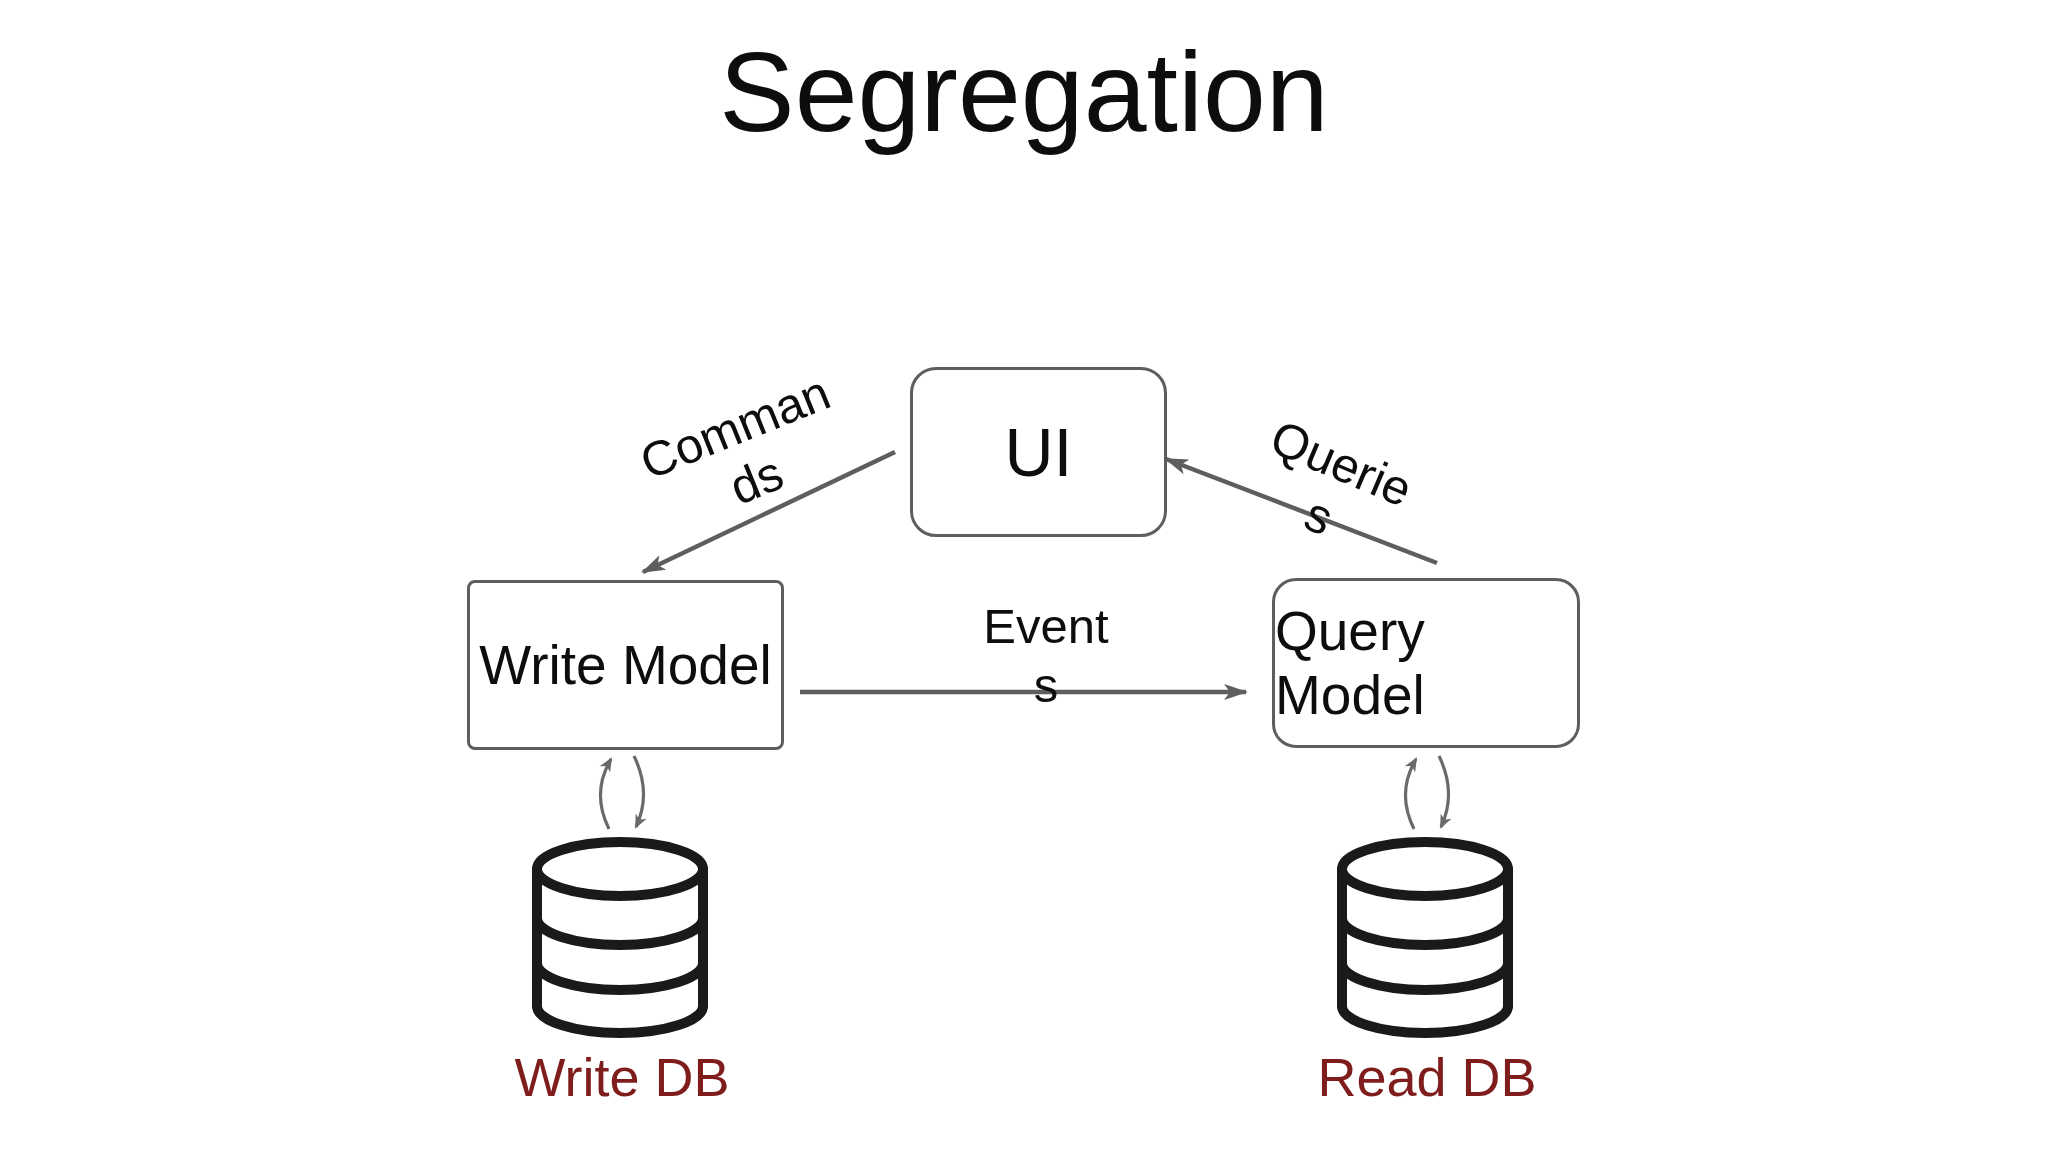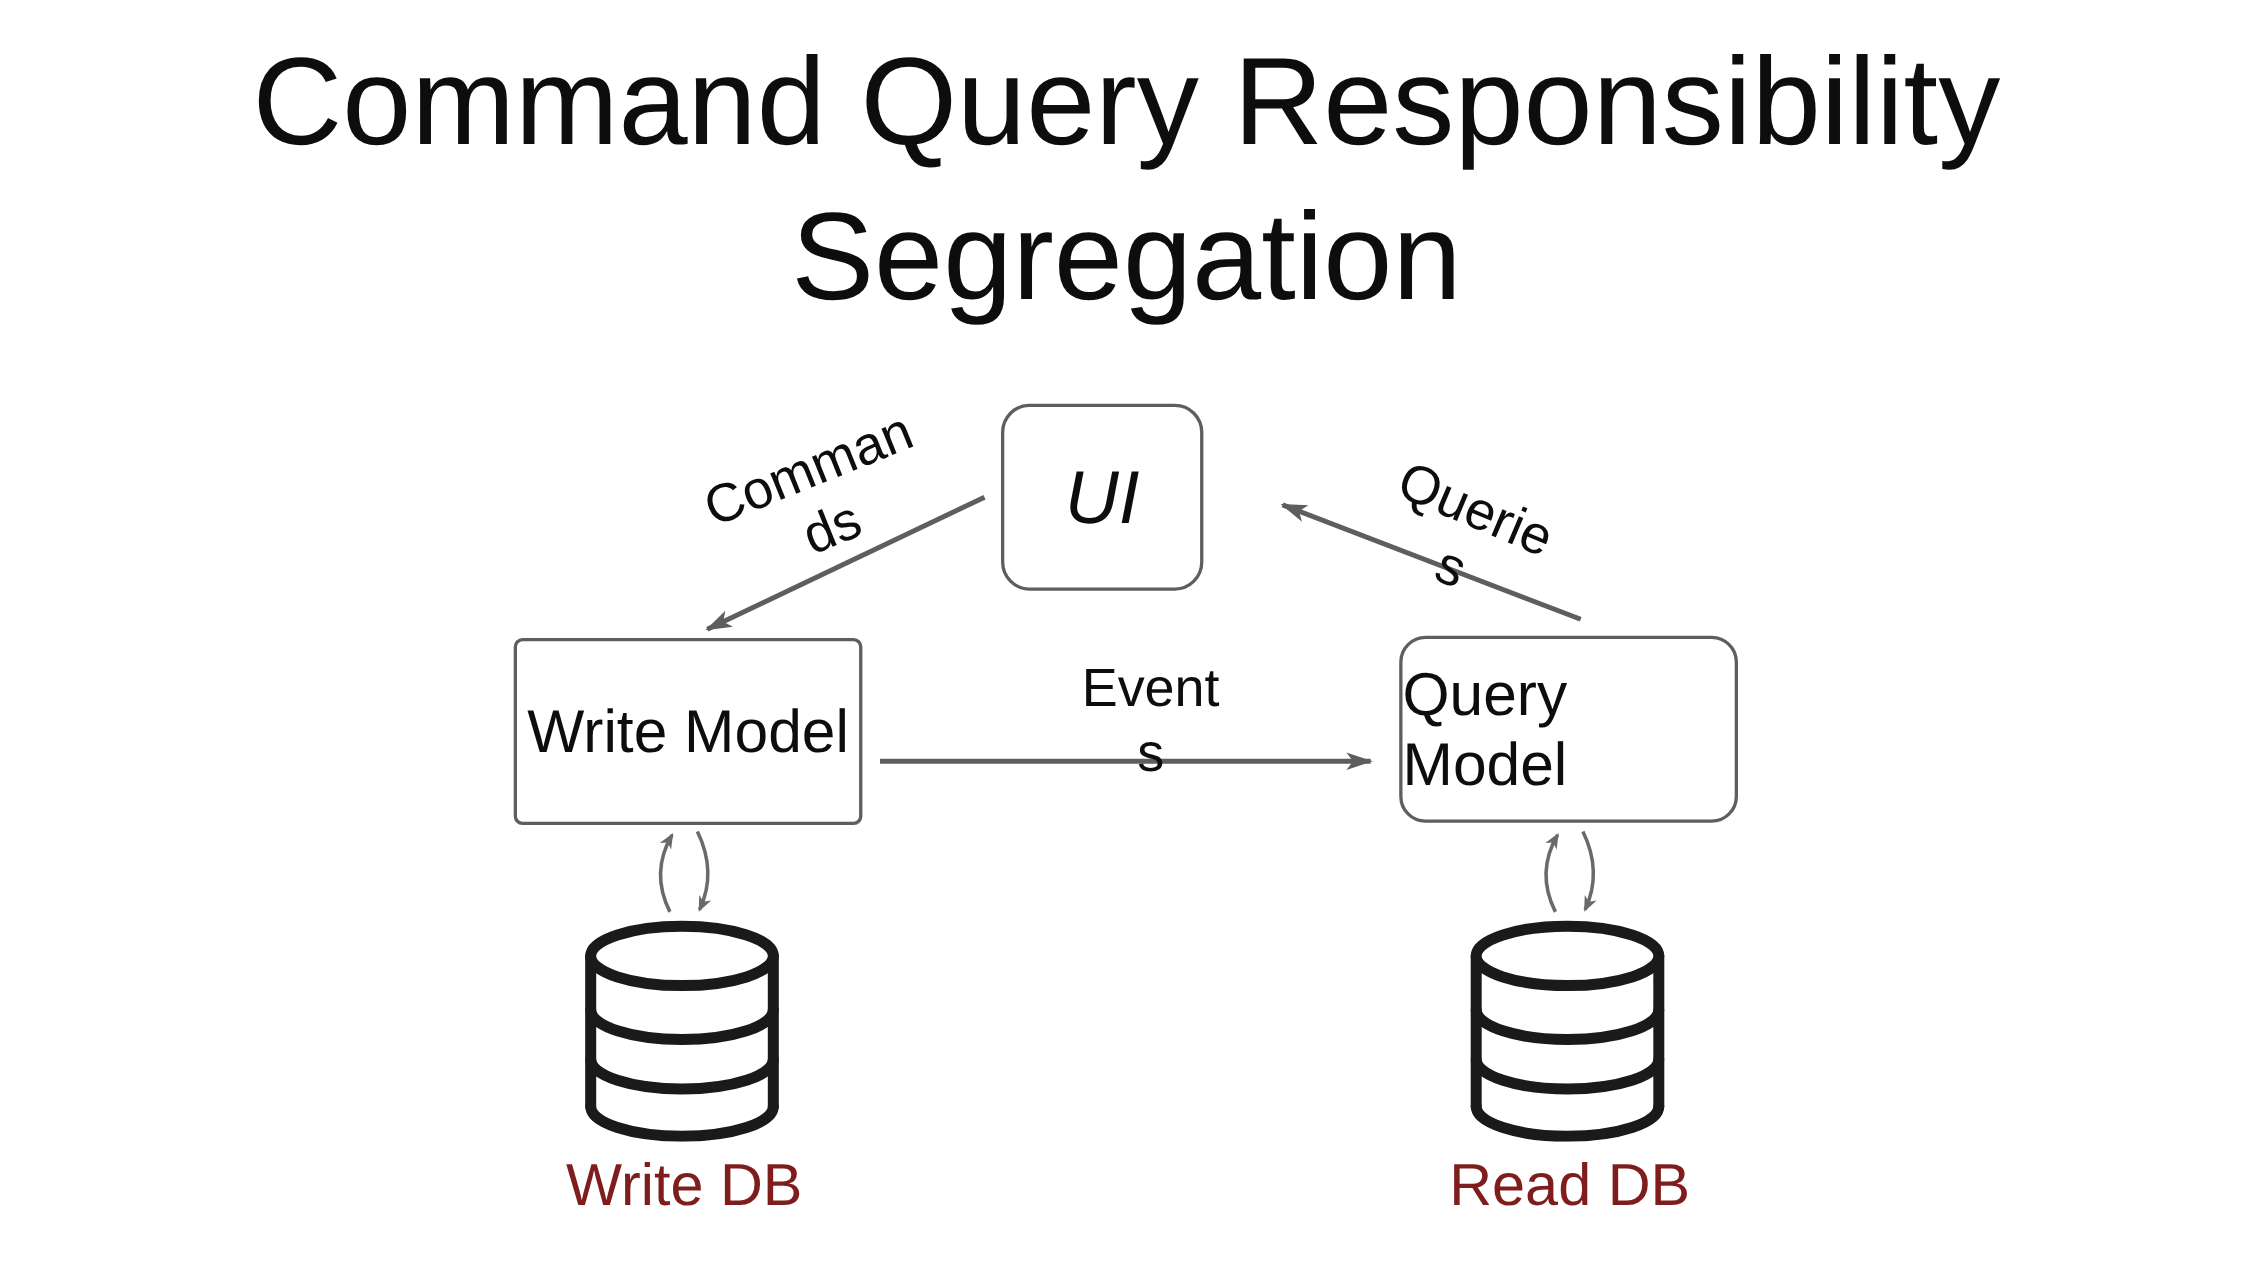--- a/index.html
+++ b/index.html
@@ -39,24 +39,23 @@
     background: #ffffff;
     border: 3.5px solid #5e5e5e;
     display: flex;
     align-items: center;
     justify-content: center;
     color: #0d0d0d;
     box-sizing: border-box;
   }
   .node-ui {
     left: 910px; top: 367px;
-    width: 184px; height: 170px;
+    width: 257px; height: 170px;
     border-radius: 26px;
     font-size: 68px;
-    font-style: italic;
   }
   .node-write {
     left: 467px; top: 580px;
     width: 317px; height: 170px;
     border-radius: 8px;
     font-size: 55px;
   }
   .node-read {
     left: 1272px; top: 578px;
     width: 308px; height: 170px;
@@ -100,21 +99,20 @@
   }
   .db-label-write { left: 472px; }
   .db-label-read  { left: 1277px; }
 </style>
 </head>
 <body>
 
 <div class="canvas">
 
   <div class="title">
-    <div>Command Query Responsibility</div>
     <div>Segregation</div>
   </div>
 
   <svg class="connectors" viewBox="0 0 2048 1152" xmlns="http://www.w3.org/2000/svg">
     <defs>
       <marker id="arrow" markerUnits="userSpaceOnUse" markerWidth="30" markerHeight="22" refX="24" refY="10" orient="auto">
         <path d="M2,2 L26,10 L2,18 L8,10 Z" fill="#5e5e5e"></path>
       </marker>
       <marker id="arrow-sm" markerUnits="userSpaceOnUse" markerWidth="20" markerHeight="16" refX="13" refY="7" orient="auto">
         <path d="M1,1 L15,7 L1,13 L5,7 Z" fill="#6a6a6a"></path>

